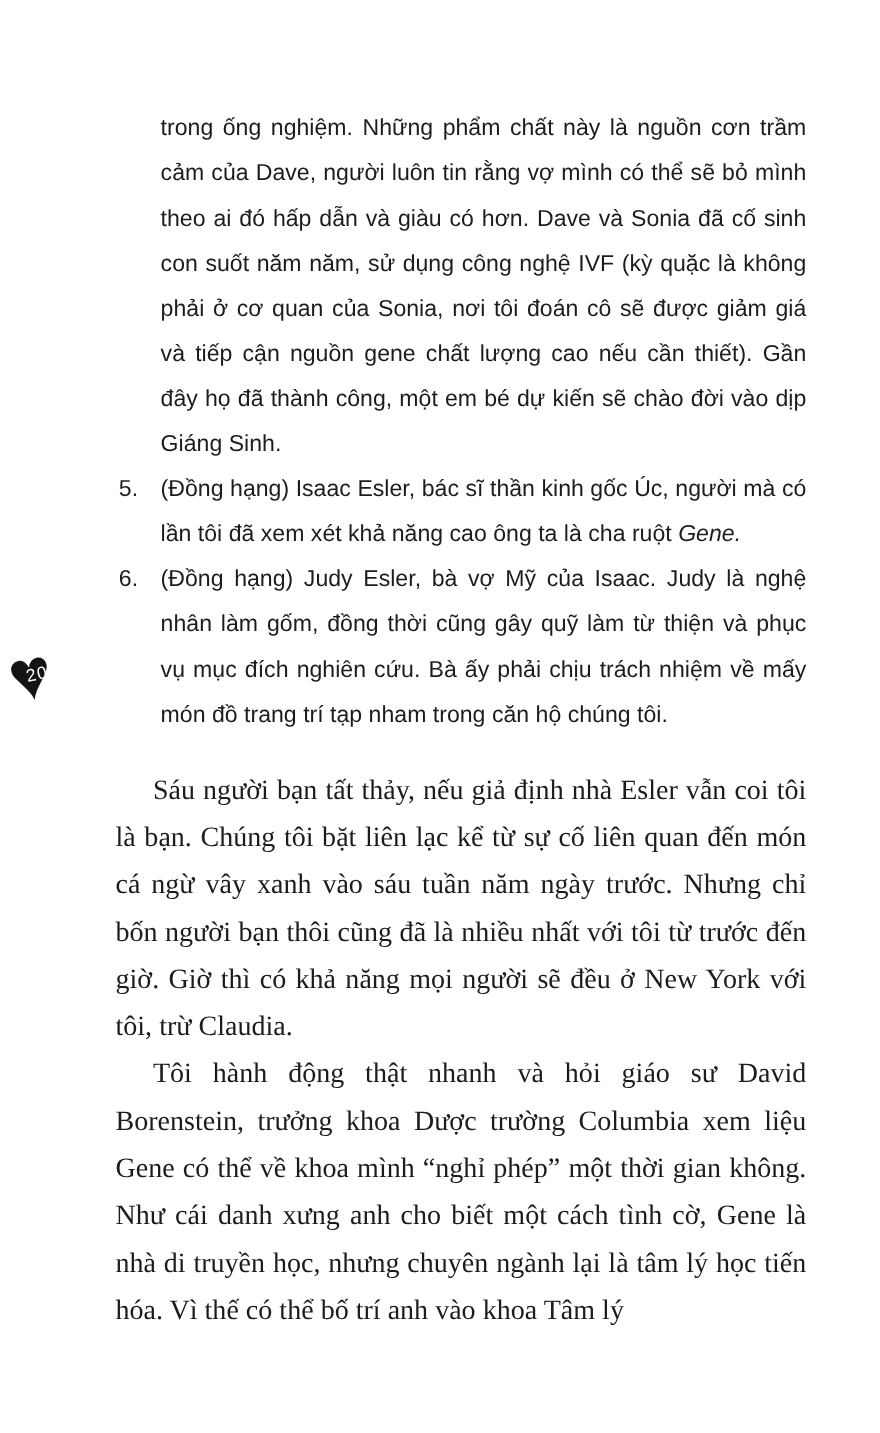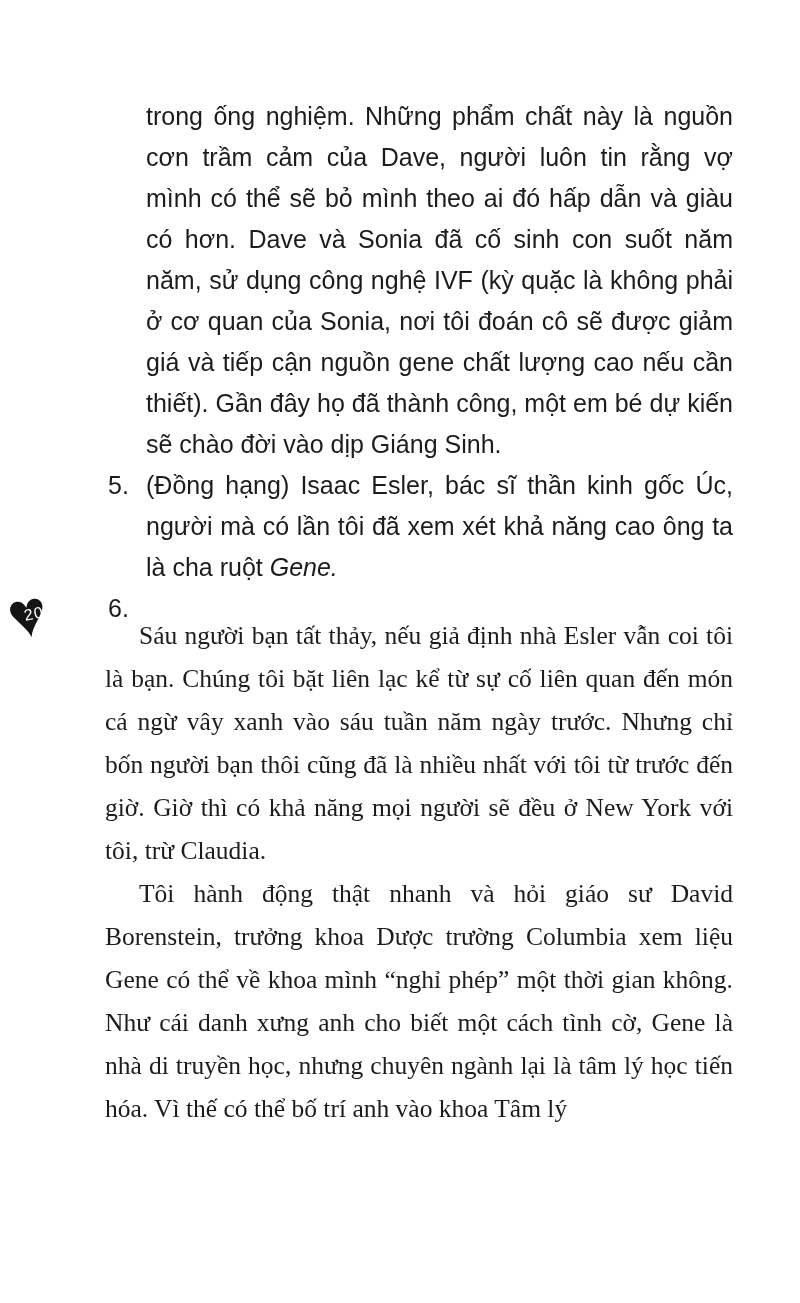--- a/index.html
+++ b/index.html
@@ -16,21 +16,21 @@
   }
   .content {
     position: absolute;
     left: 105px;
     top: 96px;
     width: 628px;
   }
   
   .list {
     font-family: "Liberation Sans", "DejaVu Sans", sans-serif;
-    font-size: 25px;
+    font-size: 21px;
     line-height: 41px;
     text-align: justify;
   }
   .list-item {
     position: relative;
     padding-left: 41px;
   }
   .list-num {
     position: absolute;
     left: 3px;
@@ -96,20 +96,21 @@
     </div>
 
     <div class="list-item">
       <span class="list-num">5.</span>
       <span>(Đồng hạng) Isaac Esler, bác sĩ thần kinh gốc Úc, người mà có lần tôi đã xem xét khả năng cao ông ta là cha ruột</span>
       <span class="italic">Gene.</span>
     </div>
 
     <div class="list-item">
       <span class="list-num">6.</span>
+      <span>(Đồng hạng) Judy Esler, bà vợ Mỹ của Isaac. Judy là nghệ nhân làm gốm, đồng thời cũng gây quỹ làm từ thiện và phục vụ mục đích nghiên cứu. Bà ấy phải chịu trách nhiệm về mấy món đồ trang trí tạp nham trong căn hộ chúng tôi.</span>
     </div>
 
   </div>
 
   <div class="body-text">
     <p>Sáu người bạn tất thảy, nếu giả định nhà Esler vẫn coi tôi là bạn. Chúng tôi bặt liên lạc kể từ sự cố liên quan đến món cá ngừ vây xanh vào sáu tuần năm ngày trước. Nhưng chỉ bốn người bạn thôi cũng đã là nhiều nhất với tôi từ trước đến giờ. Giờ thì có khả năng mọi người sẽ đều ở New York với tôi, trừ Claudia.</p>
     <p>Tôi hành động thật nhanh và hỏi giáo sư David Borenstein, trưởng khoa Dược trường Columbia xem liệu Gene có thể về khoa mình “nghỉ phép” một thời gian không. Như cái danh xưng anh cho biết một cách tình cờ, Gene là nhà di truyền học, nhưng chuyên ngành lại là tâm lý học tiến hóa. Vì thế có thể bố trí anh vào khoa Tâm lý</p>
   </div>
 
 </div>

